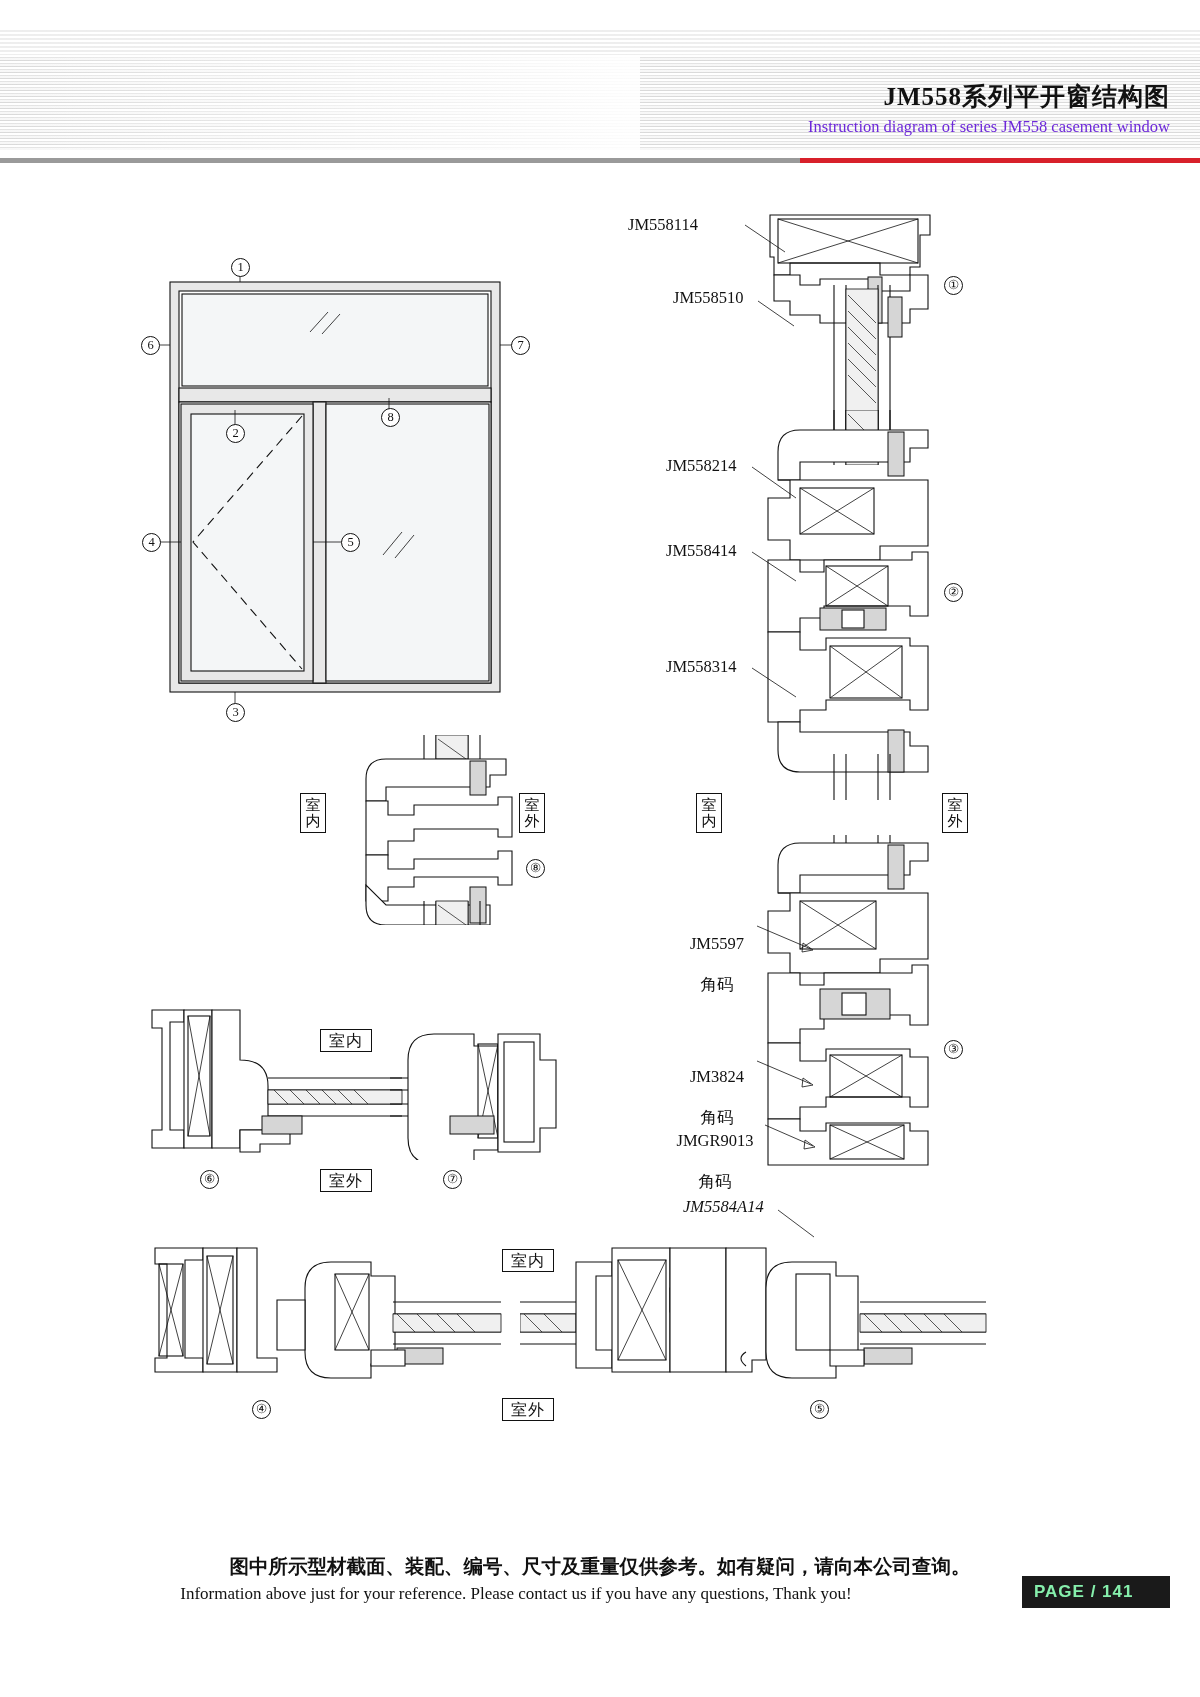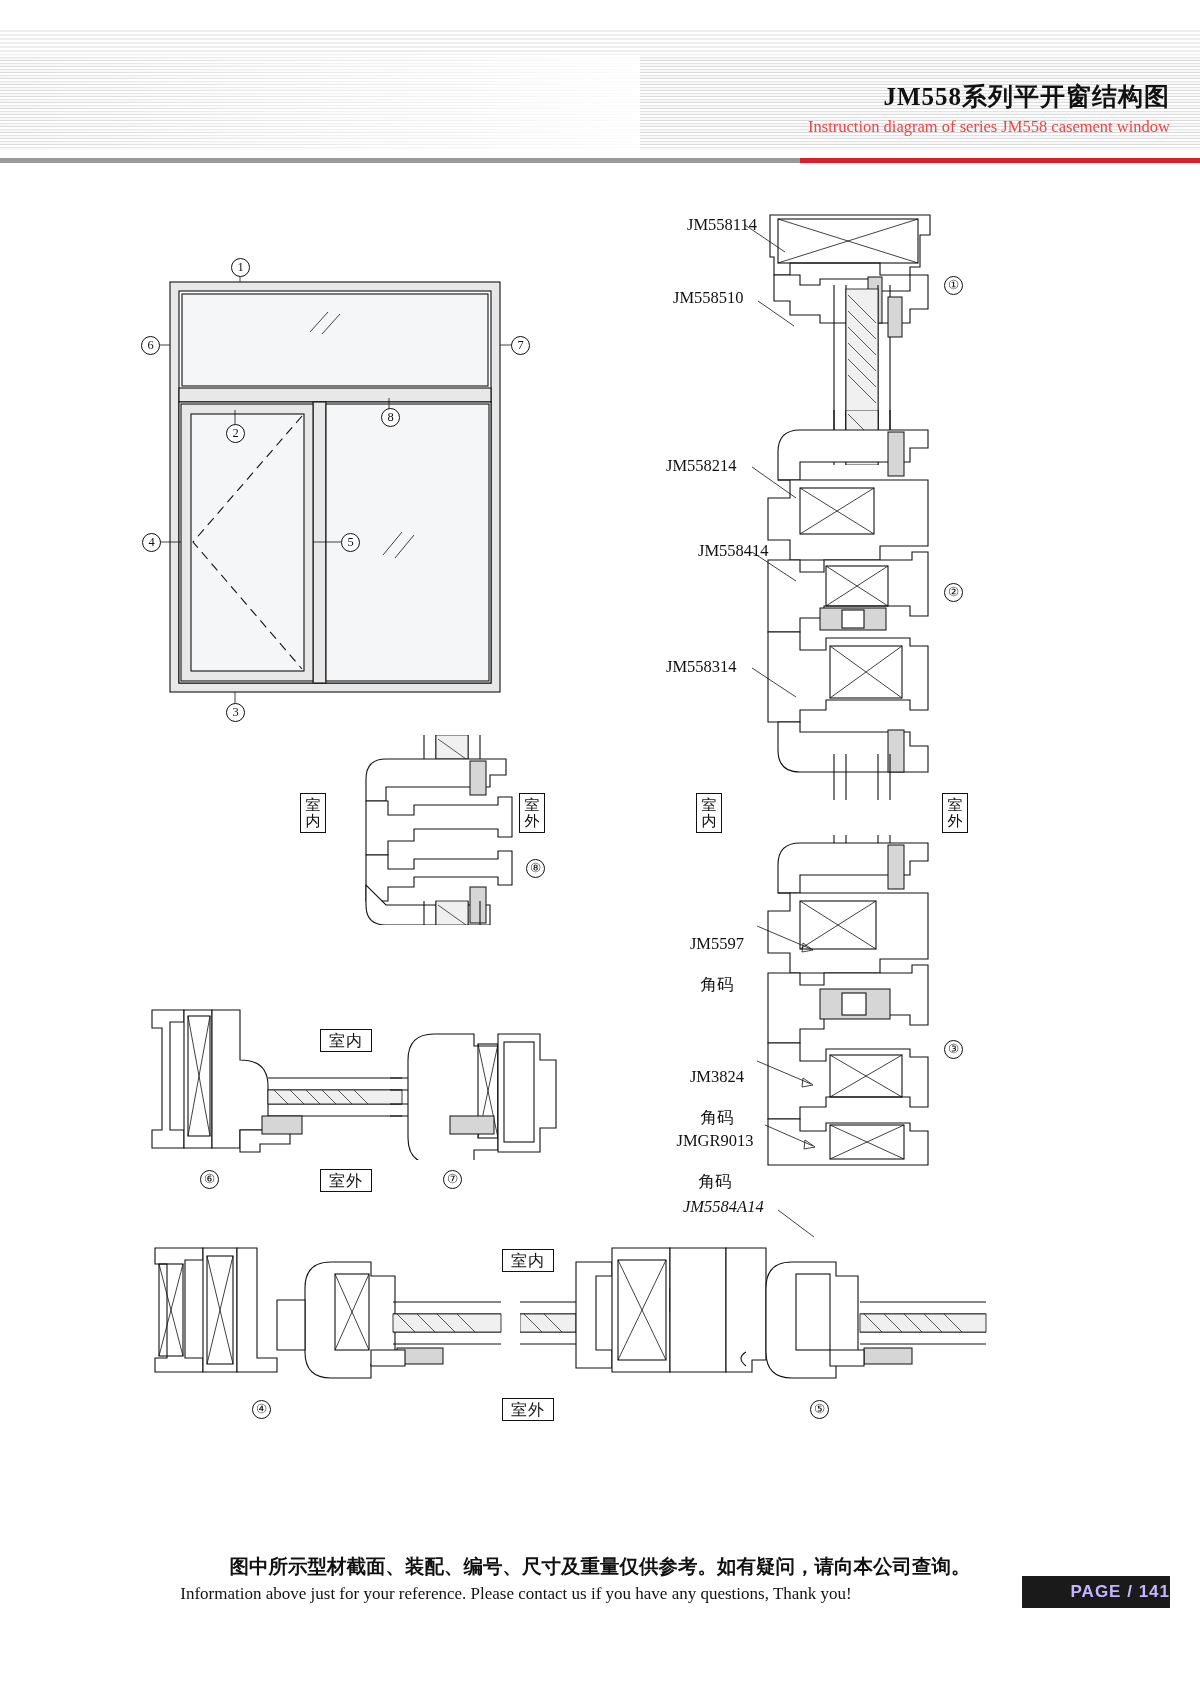--- a/index.html
+++ b/index.html
@@ -46,21 +46,21 @@
   .header .title-zh {
     position: absolute; left: 0; top: 80px; width: 1170px;
     text-align: right;
     font-size: 25px; font-weight: bold; letter-spacing: 1px;
     color: #111;
     font-family: "Liberation Serif", serif;
   }
   .header .title-en {
     position: absolute; left: 0; top: 117px; width: 1170px;
     text-align: right;
-    font-size: 16.5px; color: #ef4444;
+    font-size: 16.5px; color: #6d28d9;
     font-family: "Liberation Serif", serif;
   }
   .header .rule-grey {
     position: absolute; left: 0; top: 158px; width: 800px; height: 5px;
     background: #9a9a9a;
   }
   .header .rule-red {
     position: absolute; left: 800px; top: 158px; width: 400px; height: 5px;
     background: #d8202a;
   }
@@ -117,25 +117,25 @@
     font-family: "Liberation Serif", serif;
   }
   .footer-en {
     position: absolute; left: 0; top: 1584px; width: 1032px;
     text-align: center; font-size: 17px;
     font-family: "Liberation Serif", serif;
   }
   .page-badge {
     position: absolute; left: 1022px; top: 1576px;
     width: 148px; height: 32px;
-    background: #1a1a1a; color: #c4b5fd;
+    background: #1a1a1a; color: #86efac;
     font-family: "Liberation Sans", sans-serif;
     font-size: 17px; font-weight: bold;
     letter-spacing: 1px;
-    text-align: right; line-height: 32px; padding-left: 12px;
+    text-align: left; line-height: 32px; padding-left: 12px;
   }
 
   
   svg { display: block; }
   .dwg { position: absolute; }
   .ln { fill: none; stroke: #111; stroke-width: 1.1; }
   .ln-thin { fill: none; stroke: #111; stroke-width: 0.8; }
   .fillw { fill: #ffffff; stroke: #111; stroke-width: 1.1; }
   .fillg { fill: #e8e8e8; stroke: #111; stroke-width: 1.1; }
   .fillgr { fill: #d6d6d6; stroke: #111; stroke-width: 1; }
@@ -216,21 +216,21 @@
   <rect x="86" y="84" width="32" height="176" fill="#f0f0f0" stroke="#111" stroke-width="0.8"></rect>
 
   <g class="hatch">
     <path d="M88 90 L116 118 M88 106 L116 134 M88 122 L116 150 M88 138 L116 166 M88 154 L116 182 M88 170 L116 198"></path>
   </g>
 
   <rect x="128" y="92" width="14" height="40" class="fillgr"></rect>
 </svg>
 </div>
 
-<div class="label" style="left:687px; top:215px;">JM558114</div>
+<div class="label" style="left:628px; top:215px;">JM558114</div>
 <div class="dwg" style="left:745px; top:222px;">
 <svg width="60" height="40">
       <path class="ln-thin" d="M0 3 L40 30"></path>
     </svg>
 </div>
 
 <div class="label" style="left:673px; top:288px;">JM558510</div>
 <div class="dwg" style="left:758px; top:298px;">
 <svg width="60" height="40">
       <path class="ln-thin" d="M0 3 L36 28"></path>
@@ -273,21 +273,21 @@
 </svg>
 </div>
 
 <div class="label" style="left:666px; top:456px;">JM558214</div>
 <div class="dwg" style="left:752px; top:464px;">
 <svg width="66" height="44">
       <path class="ln-thin" d="M0 3 L44 34"></path>
     </svg>
 </div>
 
-<div class="label" style="left:698px; top:541px;">JM558414</div>
+<div class="label" style="left:666px; top:541px;">JM558414</div>
 <div class="dwg" style="left:752px; top:549px;">
 <svg width="66" height="44">
       <path class="ln-thin" d="M0 3 L44 32"></path>
     </svg>
 </div>
 
 <div class="label" style="left:666px; top:657px;">JM558314</div>
 <div class="dwg" style="left:752px; top:665px;">
 <svg width="66" height="44">
       <path class="ln-thin" d="M0 3 L44 32"></path>

